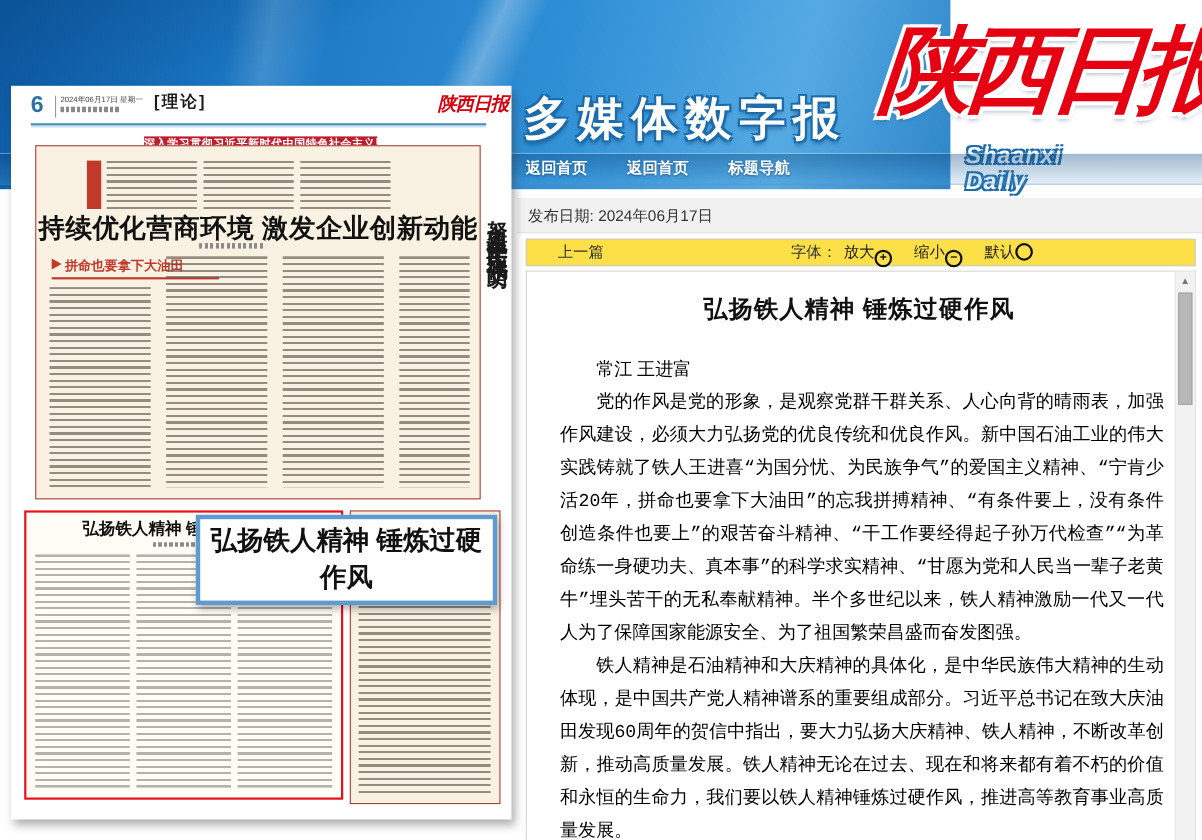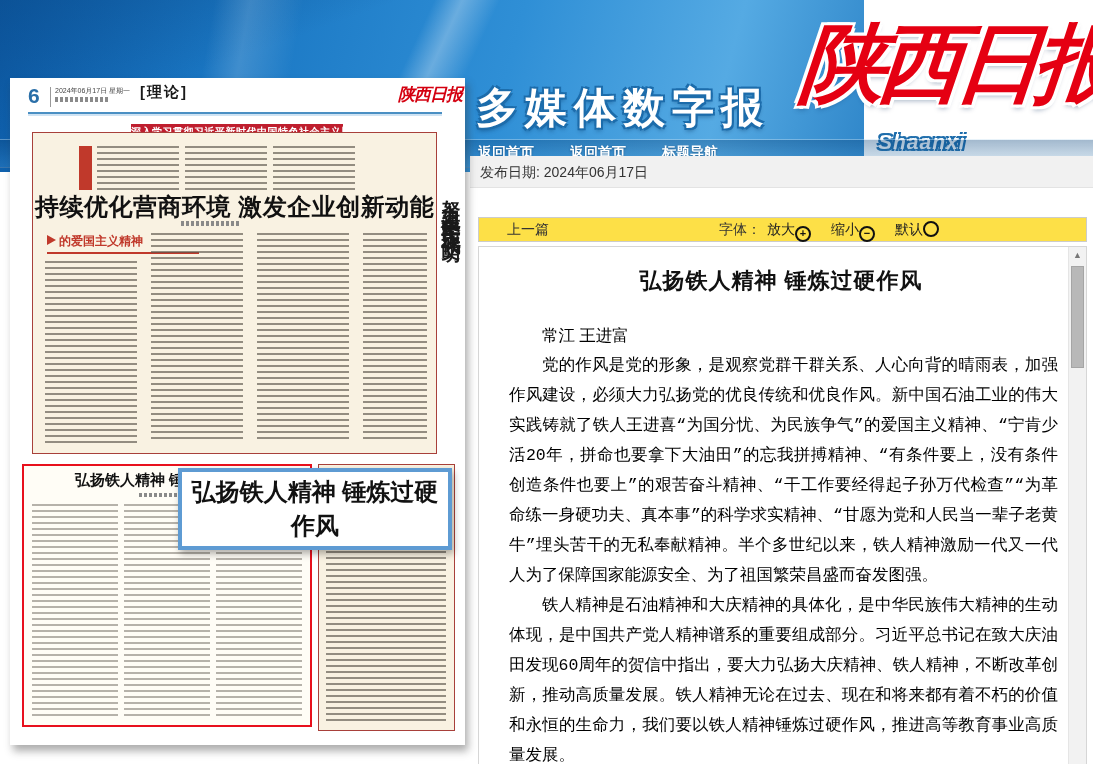--- a/index.html
+++ b/index.html
@@ -42,21 +42,21 @@
   }
   .nav-strip{
     position:absolute;left:0;top:139px;width:1093px;height:27px;
     background:linear-gradient(to bottom, rgba(12,70,125,.38), rgba(90,170,225,.18));
     border-top:1px solid rgba(255,255,255,.28);
     border-bottom:1px solid rgba(255,255,255,.18);
   }
   .nav-link{position:absolute;top:4px;color:#ffffff;font-size:14px;font-weight:bold;cursor:pointer;text-shadow:0 1px 2px rgba(0,40,80,.5);}
   
   .date-bar{
-    position:absolute;left:470px;top:156px;width:623px;height:32px;
+    position:absolute;left:470px;top:180px;width:623px;height:32px;
     background:#f1f1f1;border-bottom:1px solid #e3e3e3;
     font-size:14px;color:#333;line-height:32px;padding-left:10px;box-sizing:border-box;
   }
   .toolbar{
     position:absolute;left:478px;top:217px;width:609px;height:25px;
     background:#fde047;border:1px solid #cccccc;box-sizing:border-box;
   }
   .toolbar .prev{position:absolute;left:28px;top:3px;font-size:14px;color:#333;cursor:pointer;}
   .toolbar .font-label{position:absolute;left:240px;top:3px;font-size:14px;color:#333;}
   .tool-btn{position:absolute;top:3px;font-size:14px;color:#222;cursor:pointer;white-space:nowrap;}
@@ -205,21 +205,21 @@
 
   <div class="slogan">深入学习贯彻习近平新时代中国特色社会主义思想</div>
 
   <div class="top-box">
     <div class="red-tag"></div>
     <div class="faux" style="position:absolute;left:64px;top:13px;width:82px;height:45px;"></div>
     <div class="faux" style="position:absolute;left:152px;top:13px;width:82px;height:45px;"></div>
     <div class="faux" style="position:absolute;left:240px;top:13px;width:82px;height:45px;"></div>
     <div class="top-headline">持续优化营商环境  激发企业创新动能</div>
     <div class="top-byline"></div>
-    <div class="col-label"><span class="flag"></span><span>的爱国主义精神</span></div>
+    <div class="col-label"><span class="flag"></span><span>拼命也要拿下大油田</span></div>
     <div class="faux" style="position:absolute;left:12px;top:128px;width:92px;height:182px;"></div>
     <div class="faux" style="position:absolute;left:118px;top:100px;width:92px;height:210px;"></div>
     <div class="faux" style="position:absolute;left:224px;top:100px;width:92px;height:210px;"></div>
     <div class="faux" style="position:absolute;left:330px;top:100px;width:64px;height:210px;"></div>
   </div>
 
   <div class="v-headline">努力建设中华民族现代文明</div>
 
   <div class="hl-box">
     <div class="hl-headline">弘扬铁人精神 锤炼过硬作风</div>

